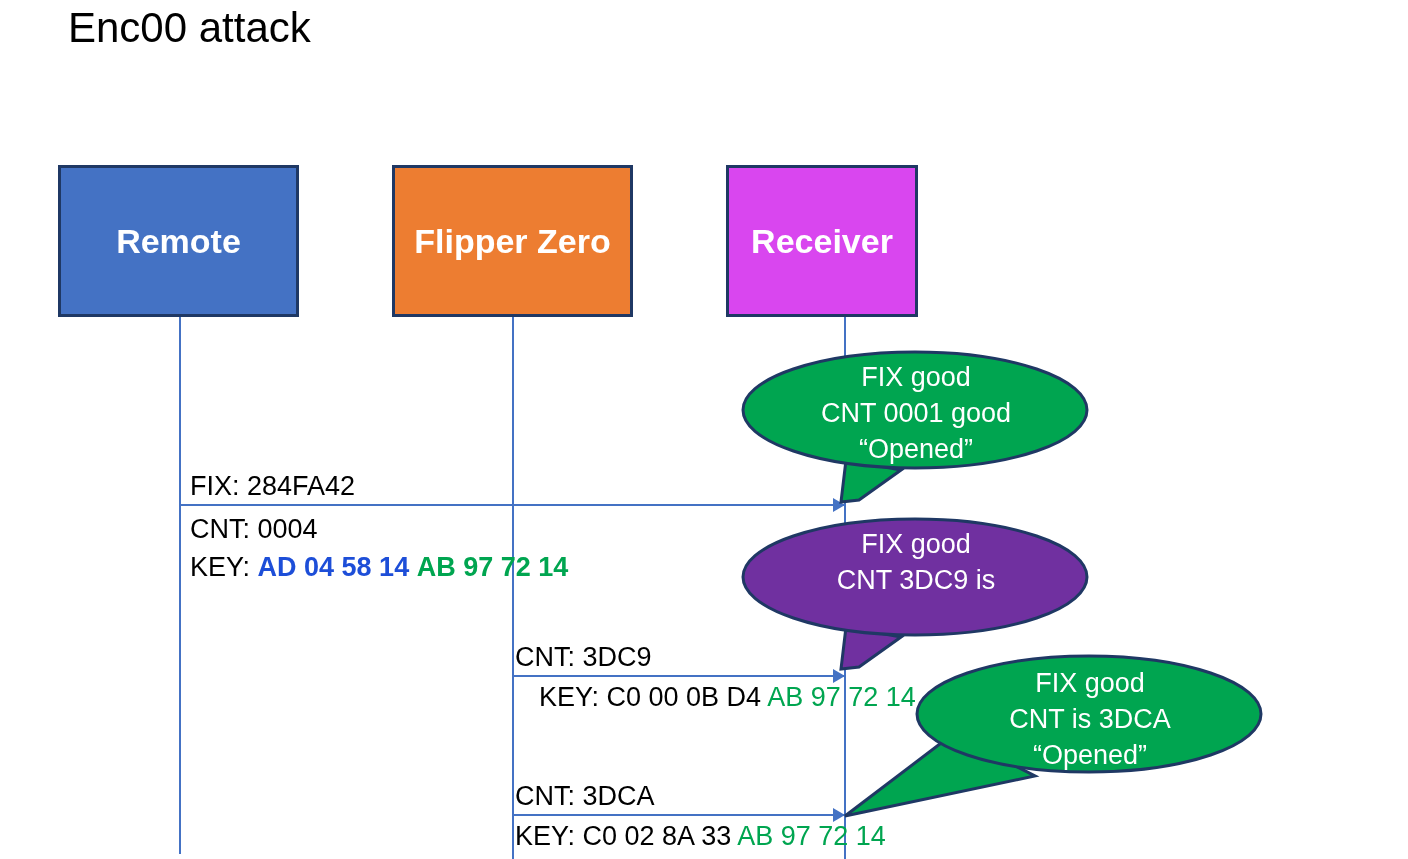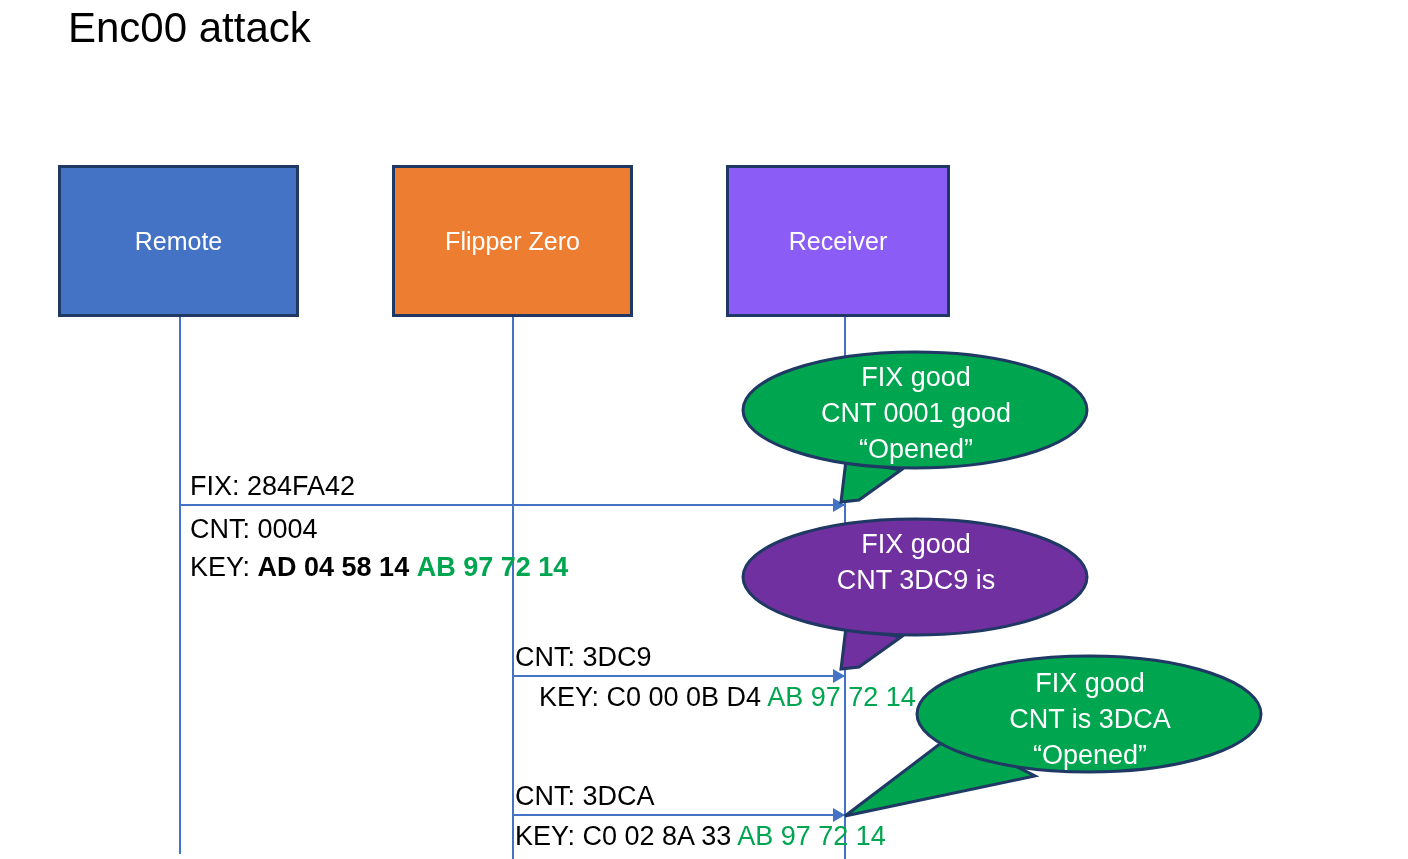--- a/index.html
+++ b/index.html
@@ -34,27 +34,27 @@
   .actor-box {
     position: absolute;
     box-sizing: border-box;
     border: 3px solid #1F3864;
     display: flex;
     align-items: center;
     justify-content: center;
   }
   .actor-label {
     color: #ffffff;
-    font-size: 25px;
-    font-weight: 400;
+    font-size: 34px;
+    font-weight: 700;
     white-space: nowrap;
   }
   #actor-remote   { left: 58px;  top: 165px; width: 241px; height: 152px; background: #4472C4; }
   #actor-flipper  { left: 392px; top: 165px; width: 241px; height: 152px; background: #ED7D31; justify-content: center; }
-  #actor-receiver { left: 726px; top: 165px; width: 224px; height: 152px; background: #8b5cf6; }
+  #actor-receiver { left: 726px; top: 165px; width: 192px; height: 152px; background: #d946ef; }
 
   
   .lifeline {
     position: absolute;
     width: 0;
     border-left: 2px solid #4472C4;
   }
   #lifeline-remote   { left: 179px; top: 317px; height: 537px; }
   #lifeline-flipper  { left: 512px; top: 317px; height: 542px; }
   #lifeline-receiver { left: 844px; top: 317px; height: 542px; }
@@ -81,21 +81,21 @@
   #arrow3-head { left: 833px; top: 808px; }
 
   
   .msg-text {
     position: absolute;
     font-size: 27px;
     color: #000000;
     white-space: nowrap;
     line-height: 1.25;
   }
-  .hex-red   { color: #000000; font-weight: bold; }
+  .hex-red   { color: #1d4ed8; font-weight: bold; }
   .hex-green { color: #00A550; font-weight: bold; }
   .hex-green-plain { color: #00A550; font-weight: normal; }
 
   #lbl-fix   { left: 190px; top: 470px; }
   #lbl-cnt1  { left: 190px; top: 513px; }
   #lbl-key1  { left: 190px; top: 551px; }
   #lbl-cnt2  { left: 515px; top: 641px; }
   #lbl-key2  { left: 515px; top: 681px; padding-left: 24px; }
   #lbl-cnt3  { left: 515px; top: 780px; text-align: right; }
   #lbl-key3  { left: 515px; top: 820px; }

